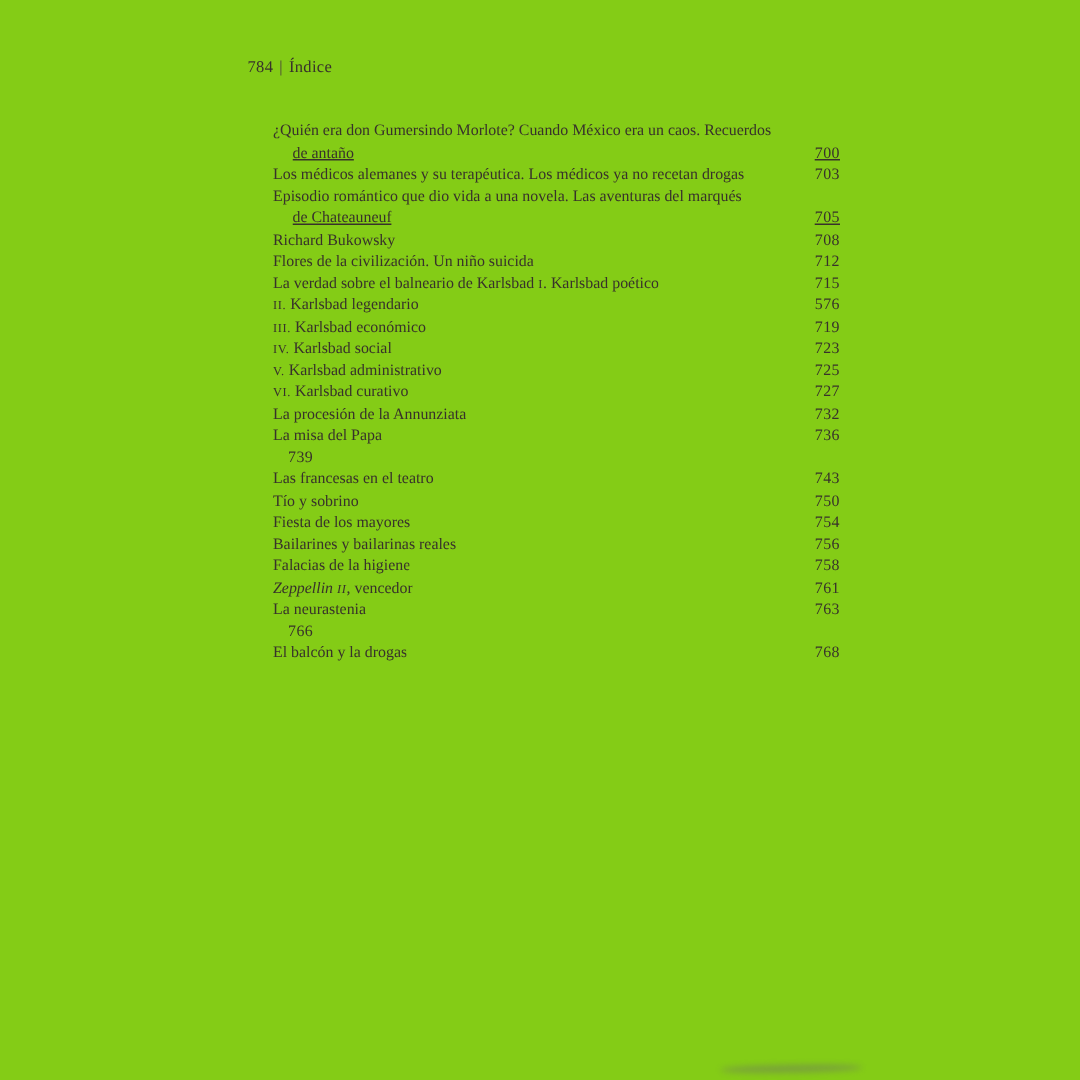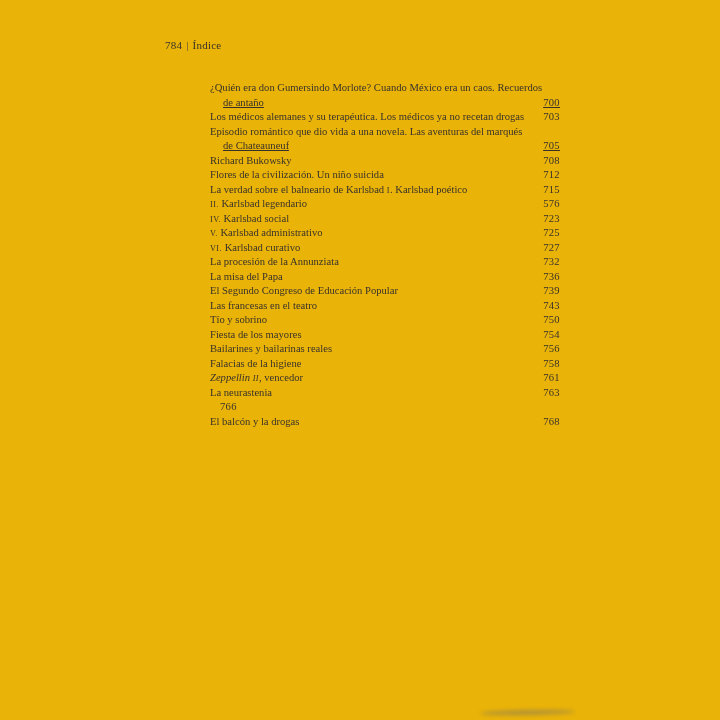--- a/index.html
+++ b/index.html
@@ -1,20 +1,20 @@
 <!DOCTYPE html>
 <html><head>
 <meta charset="utf-8">
 <style>
   html, body { margin: 0; padding: 0; }
   .canvas {
     position: relative;
     width: 720px;
     height: 720px;
-    background: #eab308;
+    background: #84cc16;
     overflow: hidden;
     font-family: "Liberation Serif", "DejaVu Serif", serif;
     color: #38322b;
   }
   .running-header {
     position: absolute;
     left: 165px;
     top: 39px;
     font-size: 11px;
     letter-spacing: 0.02em;
@@ -31,21 +31,20 @@
     width: 378px;
   }
   .toc-line {
     display: flex;
     justify-content: space-between;
     align-items: baseline;
     height: 14.5px;
     line-height: 14.5px;
     font-size: 10.6px;
     white-space: nowrap;
-    margin-left: 28px;
   }
   .toc-line.cont { padding-left: 13px; text-decoration: underline; }
   .toc-text { overflow: hidden; }
   .toc-page { margin-left: 10px; letter-spacing: 0.03em; }
   .seg-sc { font-size: 0.78em; letter-spacing: 0.05em; }
   .seg-i  { font-style: italic; }
   .smudge {
     position: absolute;
     left: 480px;
     top: 710px;
@@ -96,41 +95,44 @@
       </div>
       <div class="toc-line">
         <span class="toc-text"><span>La verdad sobre el balneario de Karlsbad </span><span class="seg-sc">I</span><span>. Karlsbad poético</span></span>
         <span class="toc-page">715</span>
       </div>
       <div class="toc-line">
         <span class="toc-text"><span class="seg-sc">II.</span><span> Karlsbad legendario</span></span>
         <span class="toc-page">576</span>
       </div>
       <div class="toc-line">
+        <span class="toc-text"><span class="seg-sc">III.</span><span> Karlsbad económico</span></span>
+        <span class="toc-page">719</span>
+      </div>
+      <div class="toc-line">
         <span class="toc-text"><span class="seg-sc">IV.</span><span> Karlsbad social</span></span>
         <span class="toc-page">723</span>
       </div>
       <div class="toc-line">
         <span class="toc-text"><span class="seg-sc">V.</span><span> Karlsbad administrativo</span></span>
         <span class="toc-page">725</span>
       </div>
       <div class="toc-line">
         <span class="toc-text"><span class="seg-sc">VI.</span><span> Karlsbad curativo</span></span>
         <span class="toc-page">727</span>
       </div>
       <div class="toc-line">
         <span class="toc-text"><span>La procesión de la Annunziata</span></span>
         <span class="toc-page">732</span>
       </div>
       <div class="toc-line">
         <span class="toc-text"><span>La misa del Papa</span></span>
         <span class="toc-page">736</span>
       </div>
       <div class="toc-line">
-        <span class="toc-text"><span>El Segundo Congreso de Educación Popular</span></span>
         <span class="toc-page">739</span>
       </div>
       <div class="toc-line">
         <span class="toc-text"><span>Las francesas en el teatro</span></span>
         <span class="toc-page">743</span>
       </div>
       <div class="toc-line">
         <span class="toc-text"><span>Tío y sobrino</span></span>
         <span class="toc-page">750</span>
       </div>

